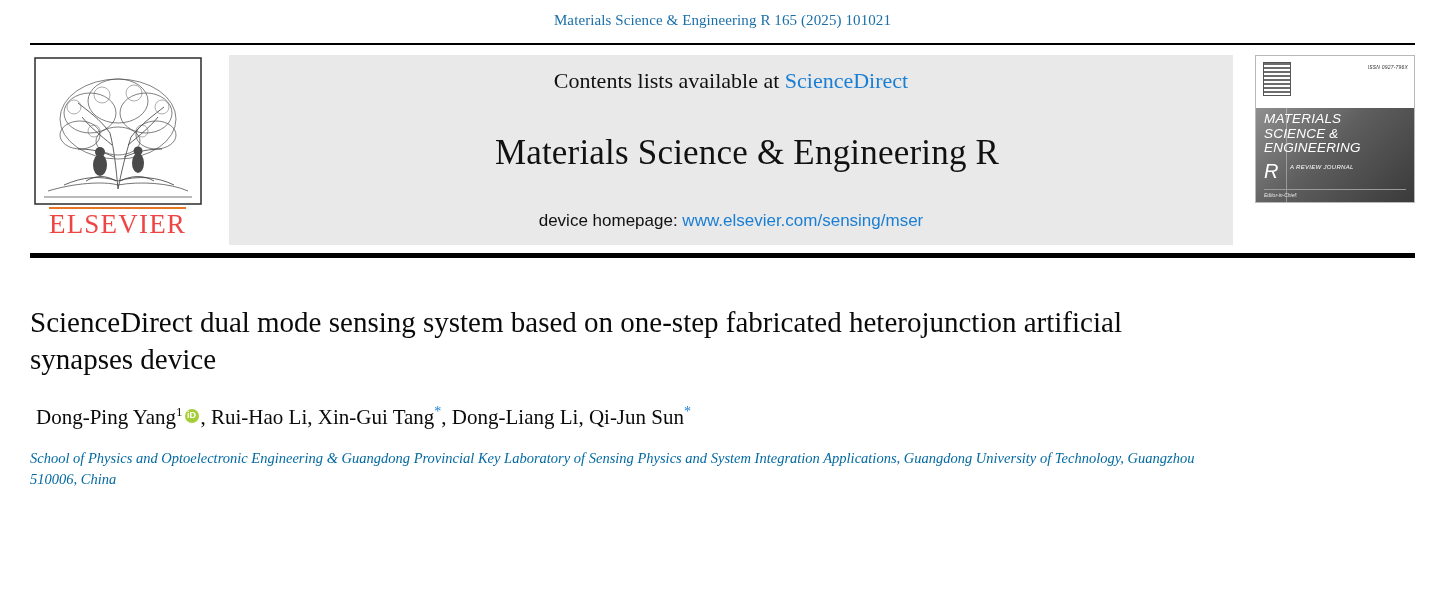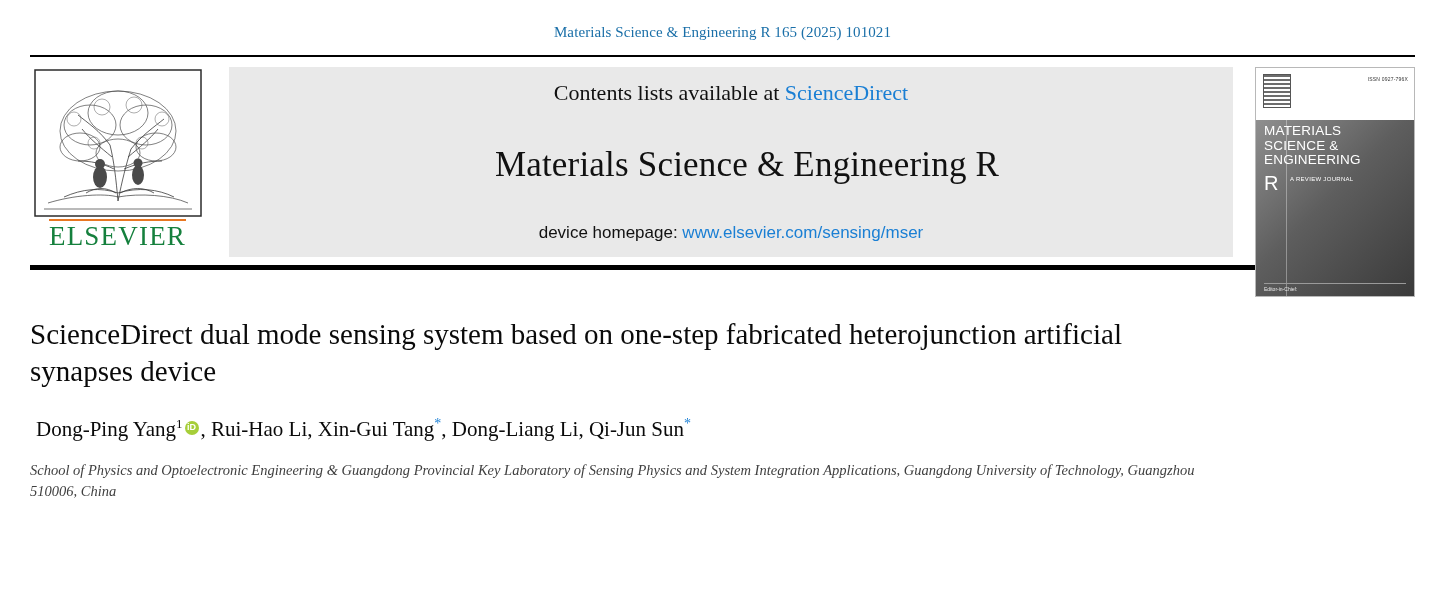--- a/index.html
+++ b/index.html
@@ -15,21 +15,21 @@
     position: relative;
     overflow: hidden;
   }
 
   
   .running-head {
     text-align: center;
     font-family: "Liberation Serif", serif;
     font-size: 15px;
     color: #1a6fa8;
-    padding-top: 24px;
+    padding-top: 12px;
     letter-spacing: 0.1px;
   }
 
   
   .masthead {
     margin: 14px 30px 0 30px;
     border-top: 2px solid #000000;
     padding-top: 10px;
     display: flex;
     align-items: stretch;
@@ -43,21 +43,21 @@
     flex-direction: column;
     align-items: center;
     justify-content: flex-start;
     padding-top: 2px;
   }
   .tree-svg { display: block; }
   .elsevier-word {
     font-family: "Liberation Serif", serif;
     font-size: 27px;
     letter-spacing: 1.2px;
-    color: #15803d;
+    color: #ef4444;
     margin-top: 2px;
     border-top: 2px solid #e87722;
     padding-top: 1px;
     line-height: 1.05;
   }
 
   .journal-band {
     flex: 1 1 auto;
     background: #e9e9e9;
     margin-left: 24px;
@@ -88,26 +88,27 @@
   .homepage-line {
     font-family: "Liberation Sans", sans-serif;
     font-size: 17px;
     color: #111111;
   }
 
   
   .cover {
     flex: 0 0 160px;
     width: 160px;
-    height: 230px;
+    height: 148px;
     background: #f2f2f2;
     border: 1px solid #b8b8b8;
     position: relative;
     overflow: hidden;
     box-sizing: border-box;
+    font-style: italic;
   }
   .cover-top {
     position: absolute;
     top: 0; left: 0; right: 0;
     height: 52px;
     background: #ffffff;
     border-bottom: 1px solid #cfcfcf;
   }
   .cover-logo {
     position: absolute;
@@ -234,21 +235,21 @@
     color: #ffffff;
     font-weight: bold;
     line-height: 15px;
   }
   .affiliation {
     margin-top: 18px;
     font-family: "Liberation Serif", serif;
     font-style: italic;
     font-size: 14.5px;
     line-height: 1.45;
-    color: #404040;
+    color: #0369a1;
     max-width: 1210px;
   }
 </style>
 </head>
 <body>
 
 <div class="running-head">Materials Science &amp; Engineering R 165 (2025) 101021</div>
 
 <div class="masthead">
 

